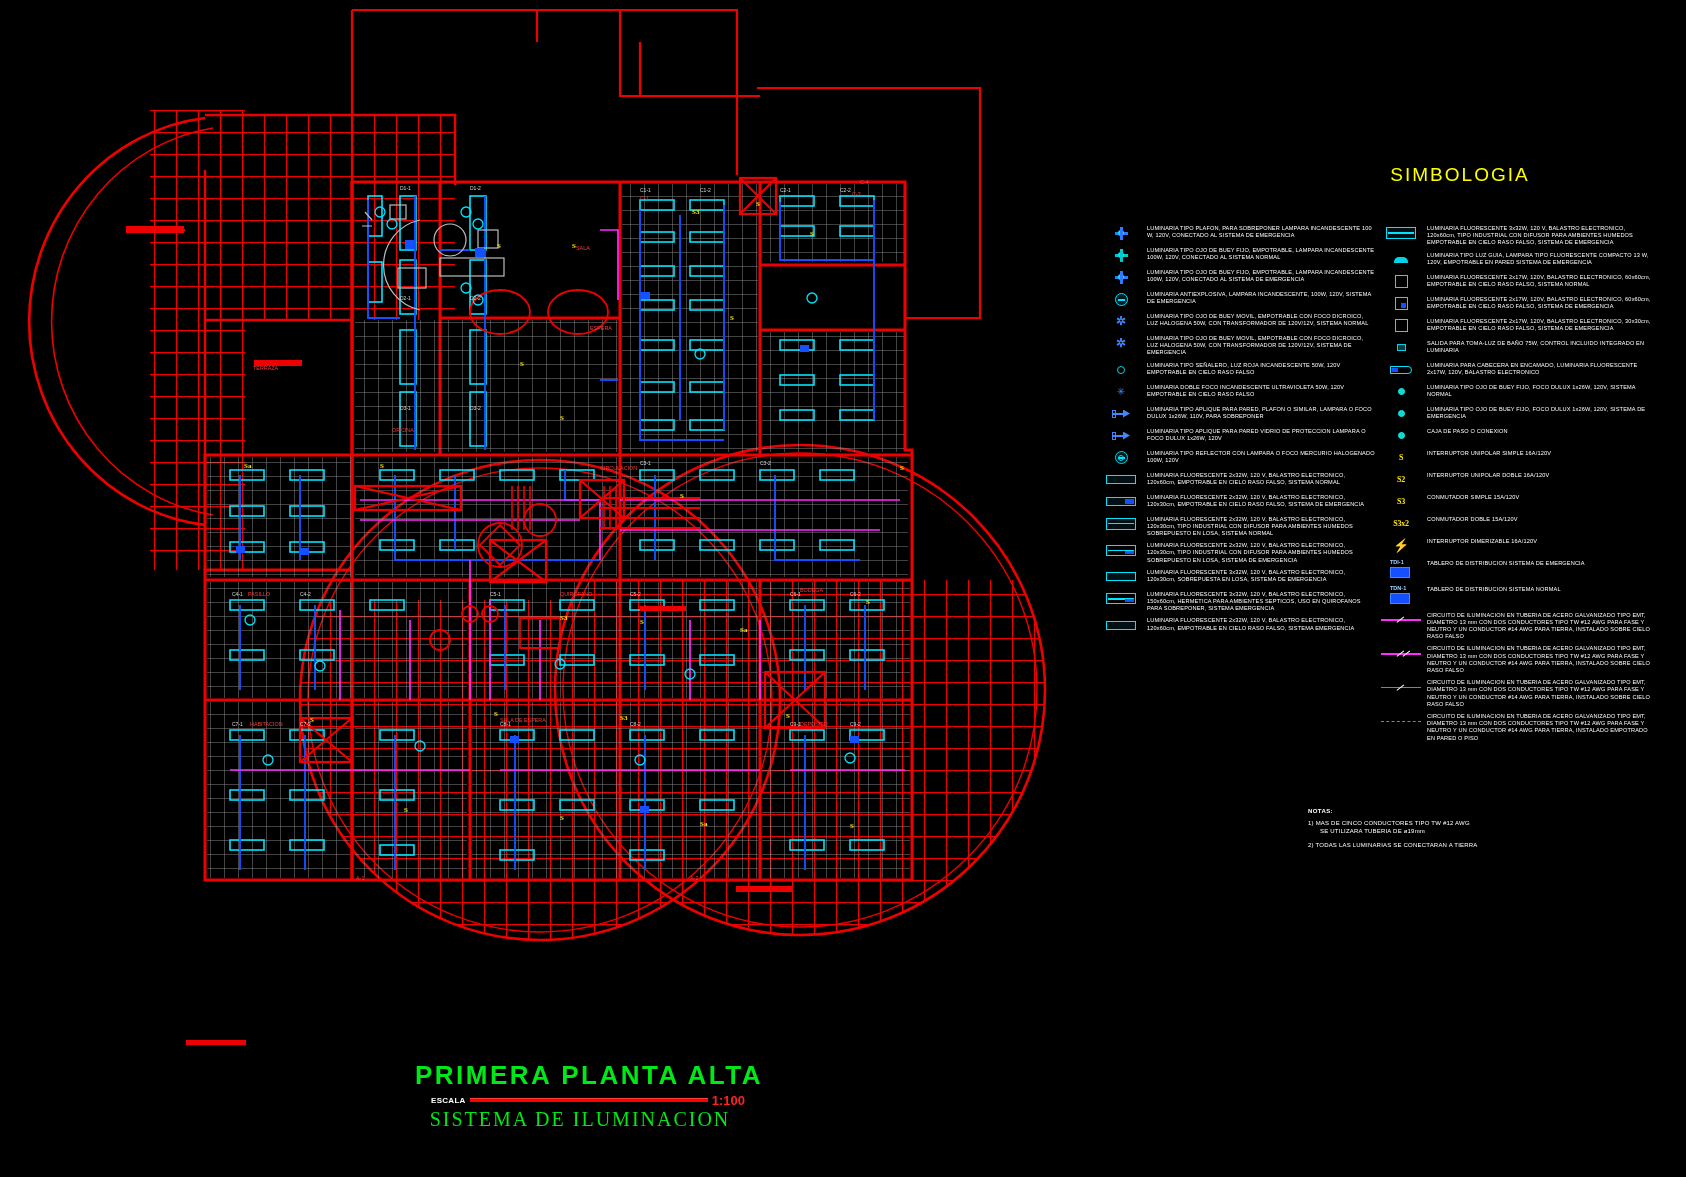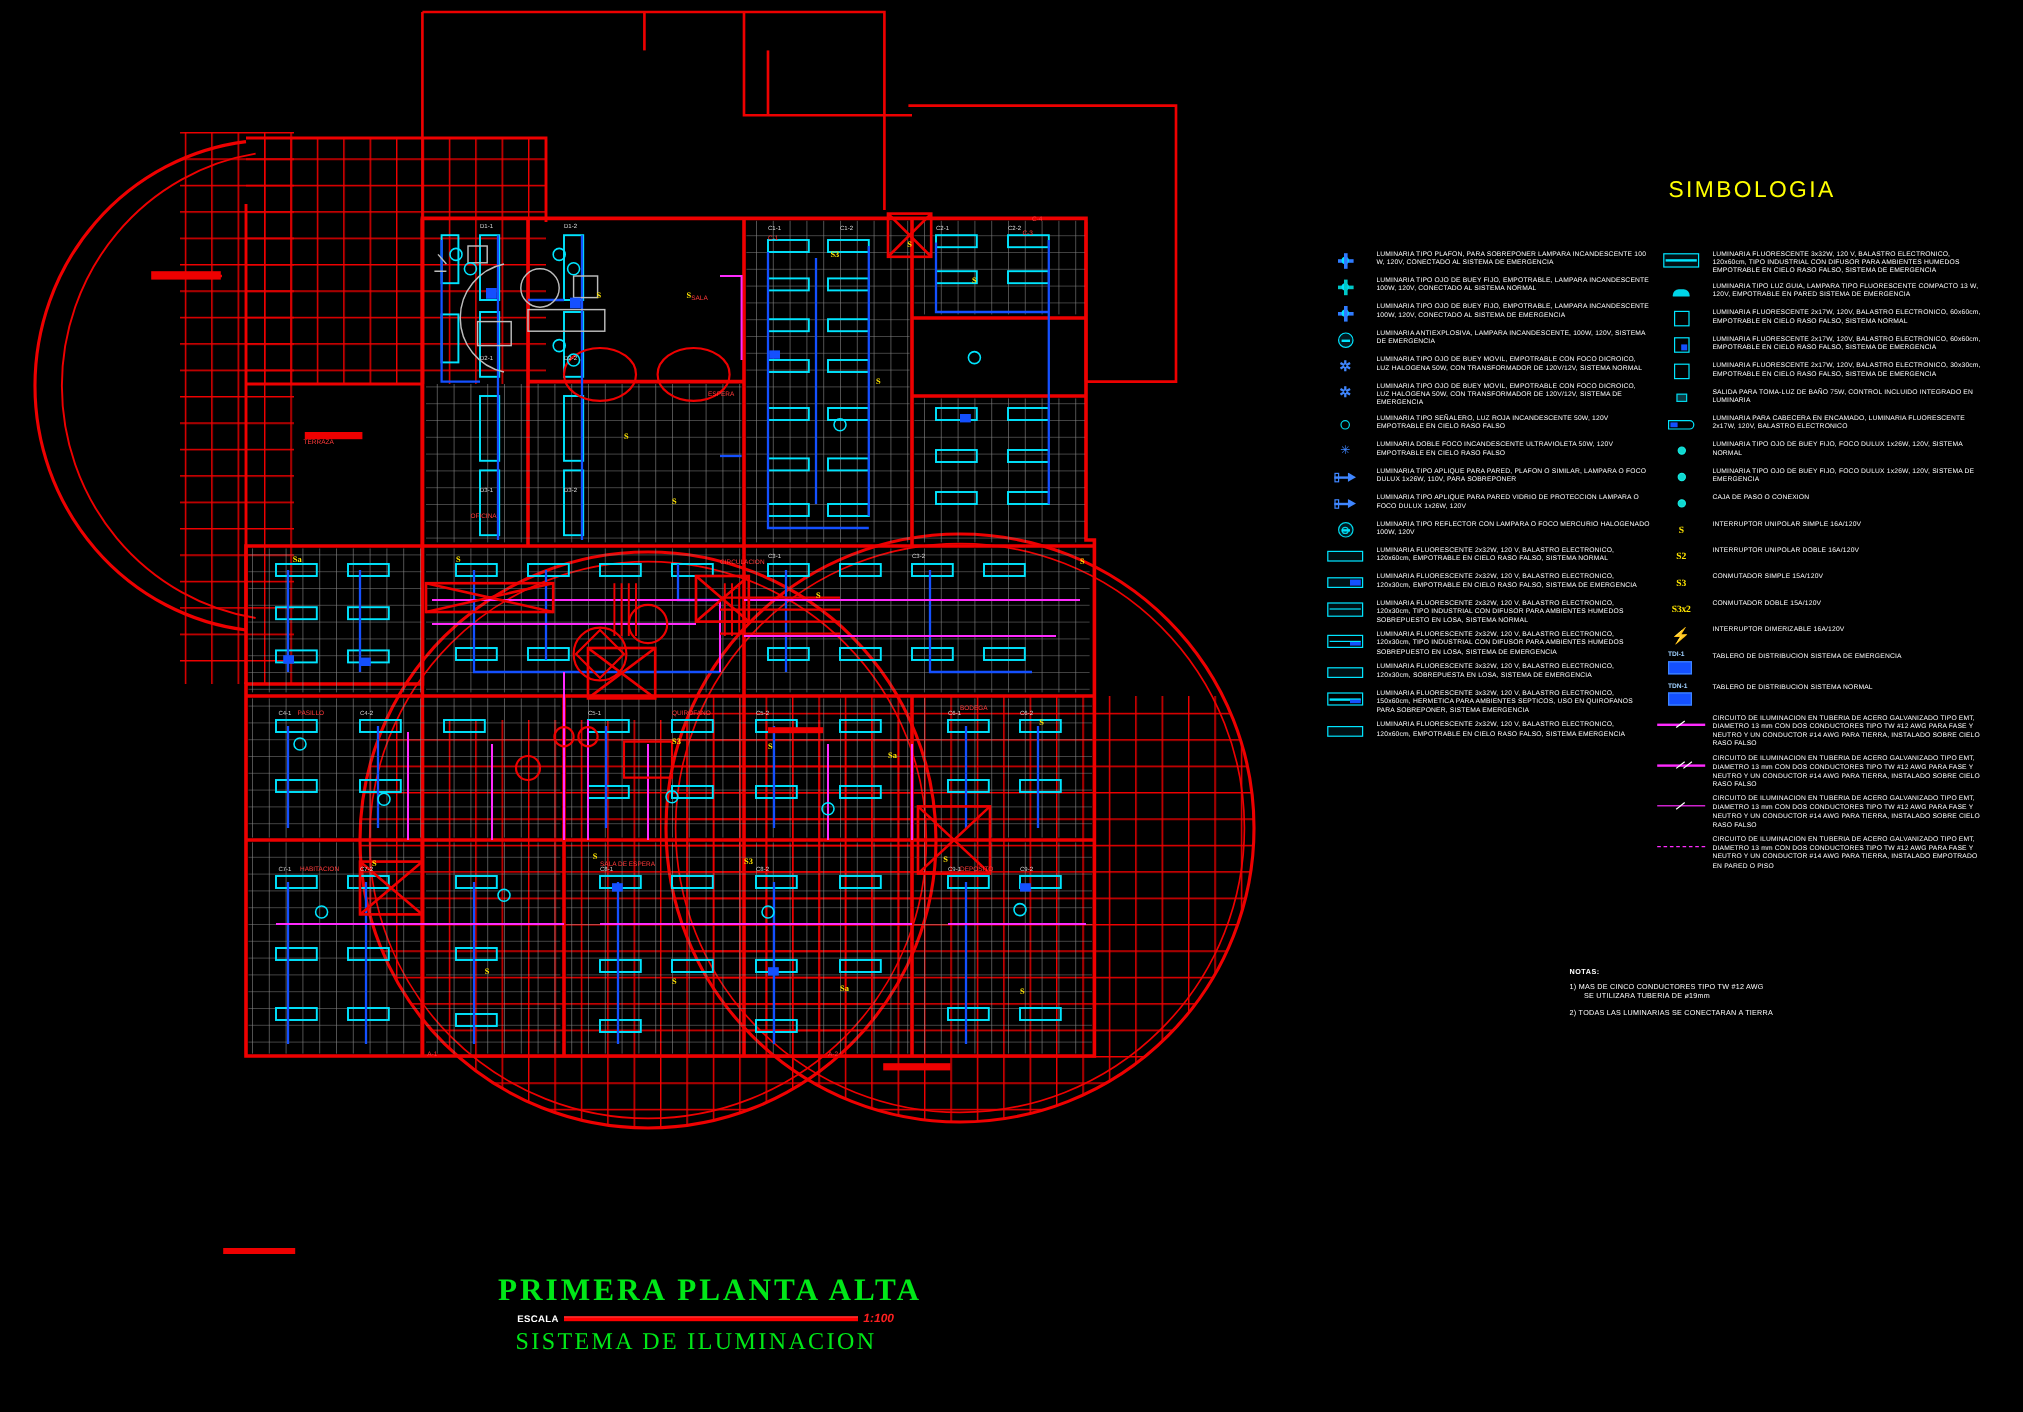--- a/index.html
+++ b/index.html
@@ -40,42 +40,42 @@
   }
 
   
   #titleblock {
     position: absolute; left: 415px; top: 1060px; width: 330px;
     text-align: center;
   }
   .title-main {
     color: #00e818; font-size: 26px; font-weight: bold;
     letter-spacing: 2.5px;
-    font-family: Liberation Serif, serif;
+    font-family: Liberation Sans, sans-serif;
     white-space: nowrap;
   }
   .scale-row {
     display: flex; align-items: center; gap: 4px;
     margin: 3px 0 2px 0; height: 12px; padding-left: 16px;
   }
   .scale-lbl {
     color: #ffffff; font-size: 8px; font-weight: bold; letter-spacing: .3px;
   }
   .scale-bar {
     flex: 1; height: 4px; background: #ff0000; border-top: 1px solid #ff3b3b;
   }
-  .scale-val { color: #ff2020; font-size: 10px; font-weight: bold; font-style: italic; }
+  .scale-val { color: #ff2020; font-size: 13px; font-weight: bold; }
   .title-sub {
     color: #00e818; font-size: 20px; font-weight: normal; letter-spacing: 2px;
     font-family: "Liberation Serif", serif; margin-top: 2px;
     white-space: nowrap;
   }
 
   
-  #legend { position: absolute; left: 1095px; top: 148px; width: 560px; }
+  #legend { position: absolute; left: 1095px; top: 164px; width: 560px; }
   #legend-title {
     color: #ffff00; font-size: 19px; letter-spacing: 2px;
     text-align: center; width: 520px; margin-left: 105px;
     font-family: "Liberation Sans", sans-serif;
   }
   .legend-cols { display: flex; margin-top: 38px; }
   .legend-col { width: 280px; }
   .lrow {
     display: flex; align-items: flex-start;
     margin-bottom: 4px; min-height: 18px;

